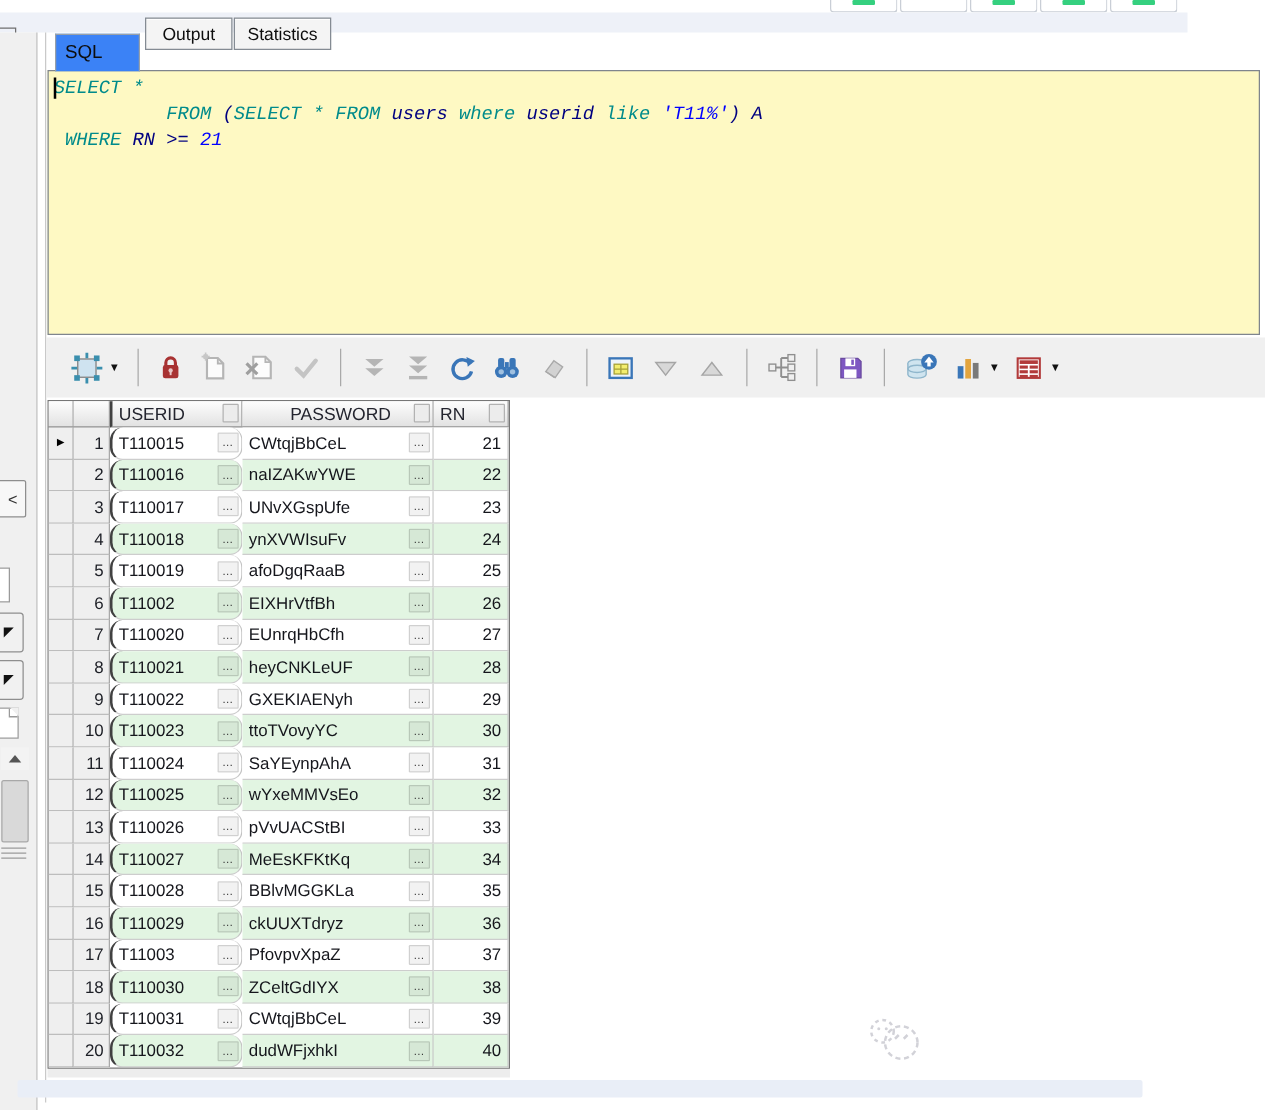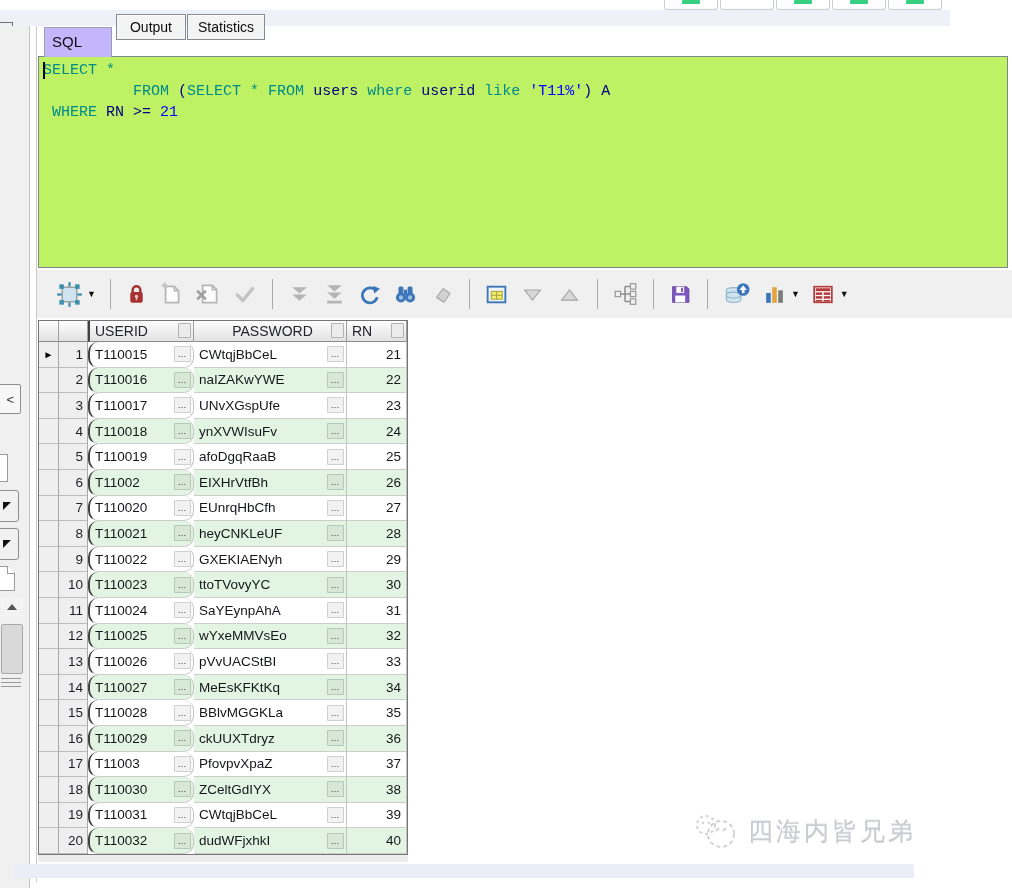--- a/index.html
+++ b/index.html
@@ -37,33 +37,33 @@
   .rail-scroll-up { position:absolute; left:1px; top:572px; width:22px; height:18px; background:#f3f3f3;
                     display:flex; align-items:center; justify-content:center; }
   .rail-scroll-up .tri { width:0; height:0; border-left:5px solid transparent; border-right:5px solid transparent;
                          border-bottom:6px solid #555; }
   .rail-thumb { position:absolute; left:1px; top:598px; width:22px; height:50px; background:#d9d9d9;
                 border:1px solid #a8a8a8; border-radius:2px; }
   .rail-grip { position:absolute; left:1px; width:20px; height:1px; background:#9a9a9a; }
 
   
   .tab { position:absolute; color:#0d0d0d; }
-  .tab-active { left:44px; top:27px; width:68px; height:30px; background:#c4b5fd;
+  .tab-active { left:44px; top:27px; width:68px; height:30px; background:#3b82f6;
                 border:1px solid #98a0a8; border-bottom:none; z-index:3;
                 font-size:15px; padding:5px 0 0 7px; }
   .tab-idle { top:14px; height:26px; background:#f4f4f4; border:1px solid #848b93;
               font-size:14px; display:flex; align-items:center; justify-content:center;
               box-shadow:inset 0 1px 0 #fdfdfd; }
   .tab-output { left:116px; width:70px; }
   .tab-stats  { left:187px; width:78px; }
 
   
   .editor { position:absolute; left:38px; top:56px; width:970px; height:212px;
-            background:#bef264; border:1px solid #7f858d; z-index:2;
-            padding:3px 0 0 4px; }
+            background:#fef9c3; border:1px solid #7f858d; z-index:2;
+            padding:3px 0 0 4px;font-style:italic; }
   .code-line { font-family:"Liberation Mono","DejaVu Sans Mono",monospace;
                font-size:15px; line-height:21px; white-space:pre; }
   .tok-kw  { color:var(--kw); }
   .tok-id  { color:var(--id); }
   .tok-lit { color:var(--lit);text-align:center; }
   .tok-pl  { color:#000; }
   .cursor { position:absolute; left:4px; top:5px; width:2px; height:17px; background:#000; }
 
   
   .toolbar { position:absolute; left:37px; top:270px; width:975px; height:48px; background:#f0f0f0;
@@ -649,16 +649,15 @@
   <div class="hscroll"></div>
 
   <div class="watermark">
     <svg width="48" height="42" viewBox="0 0 48 42">
       <circle cx="14" cy="15" r="9" fill="none" stroke="#d2d2d8" stroke-width="2" stroke-dasharray="3 3"></circle>
       <circle cx="29" cy="24" r="13" fill="none" stroke="#d2d2d8" stroke-width="2" stroke-dasharray="4 3"></circle>
       <path d="M24 21 l3 -3 M31 21 l3 -3" stroke="#d2d2d8" stroke-width="2" fill="none"></path>
       <circle cx="11" cy="13" r="1.2" fill="#d2d2d8"></circle>
         <circle cx="17" cy="13" r="1.2" fill="#d2d2d8"></circle>
     </svg>
-    <span class="wm-text">四海内皆兄弟</span>
   </div>
 
 </div>
 
 </body></html>

